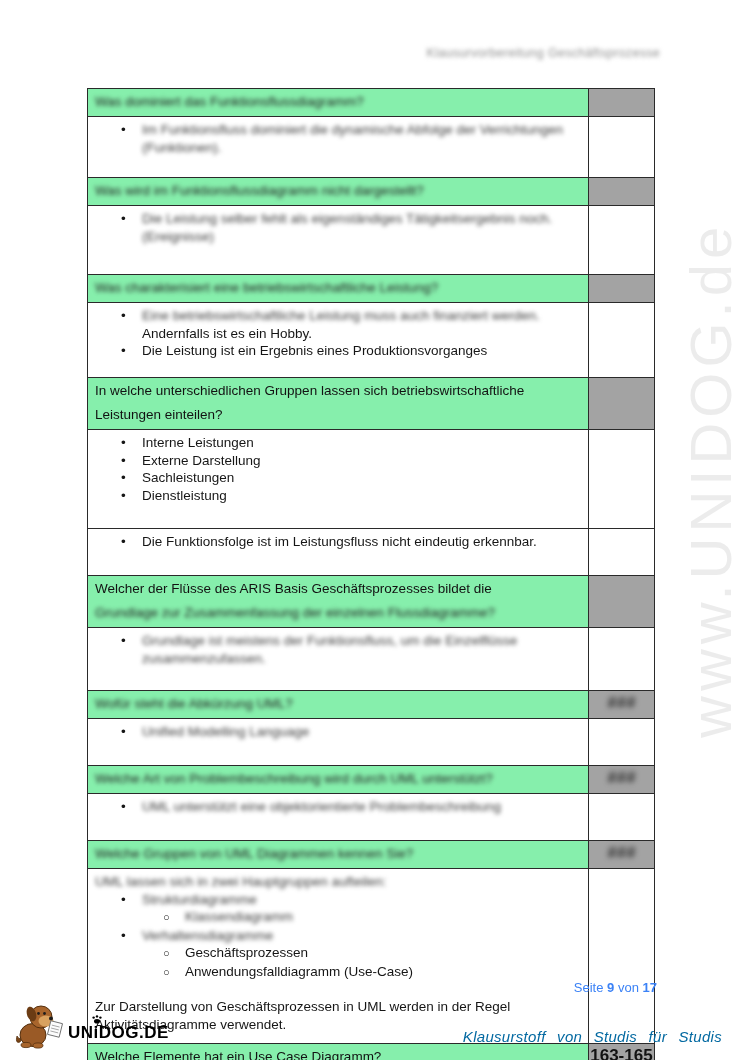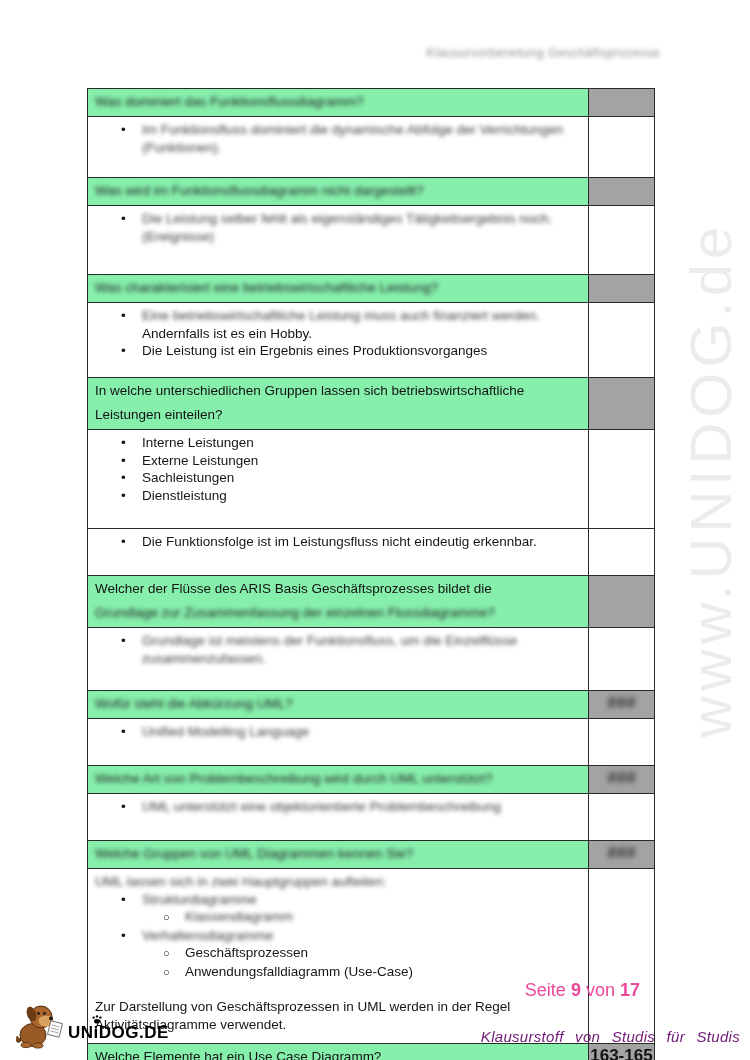--- a/index.html
+++ b/index.html
@@ -27,28 +27,28 @@
   .refempty { background:#fff; }
   .blur { filter:blur(2.2px); color:#3c3c3c; }
   .qcell .blur { filter:blur(2.0px); color:#222; }
   .blur-ref { filter:blur(2.6px); color:#333; }
   .it { display:flex; align-items:flex-start; }
   .mk1 { flex:none; margin-left:26px; width:21px; }
   .mk2 { flex:none; margin-left:68px; width:22px; font-size:11px; line-height:17.5px; padding-top:1px; }
   .tx { flex:1 1 auto; }
   .gap { height:17px; }
   .p { margin:0; }
-  .page-num-line { position:absolute; top:980px; right:110px; font-size:18px; color:#ec4899; }
+  .page-num-line { position:absolute; top:980px; right:93px; font-size:13px; color:#3b82f6; }
   .brand { position:absolute; left:14px; top:1002px; display:flex; align-items:flex-end; }
   .brand-text { font-weight:bold; font-size:17px; letter-spacing:.5px; color:#000; margin-left:4px; padding-bottom:6px; }
   .i-wrap { position:relative; display:inline-block; }
   .i-wrap .paw { position:absolute; top:-8px; left:-2px; }
   .tagline {
-    position:absolute; top:1028px; right:10px;
-    font-style:italic; font-size:15px; color:#701a75; word-spacing:7px; letter-spacing:.3px;
+    position:absolute; top:1028px; right:28px;
+    font-style:italic; font-size:15px; color:#0369a1; word-spacing:7px; letter-spacing:.3px;
   }
 </style>
 </head>
 <body>
 
 <div class="page-header">Klausurvorbereitung Geschäftsprozesse</div>
 
 <div class="watermark">www.UNIDOG.de</div>
 
 <div class="qa-wrap">
@@ -114,21 +114,21 @@
           <td class="refcell"></td>
         </tr>
         <tr>
           <td class="acell" style="height: 84px;">
             <div class="it">
               <span class="mk1">•</span>
               <span class="tx"><span>Interne Leistungen</span></span>
             </div>
             <div class="it">
               <span class="mk1">•</span>
-              <span class="tx"><span>Externe Leistungen</span></span>
+              <span class="tx"><span>Externe Darstellung</span></span>
             </div>
             <div class="it">
               <span class="mk1">•</span>
               <span class="tx"><span>Sachleistungen</span></span>
             </div>
             <div class="it">
               <span class="mk1">•</span>
               <span class="tx"><span>Dienstleistung</span></span>
             </div>
           </td>

